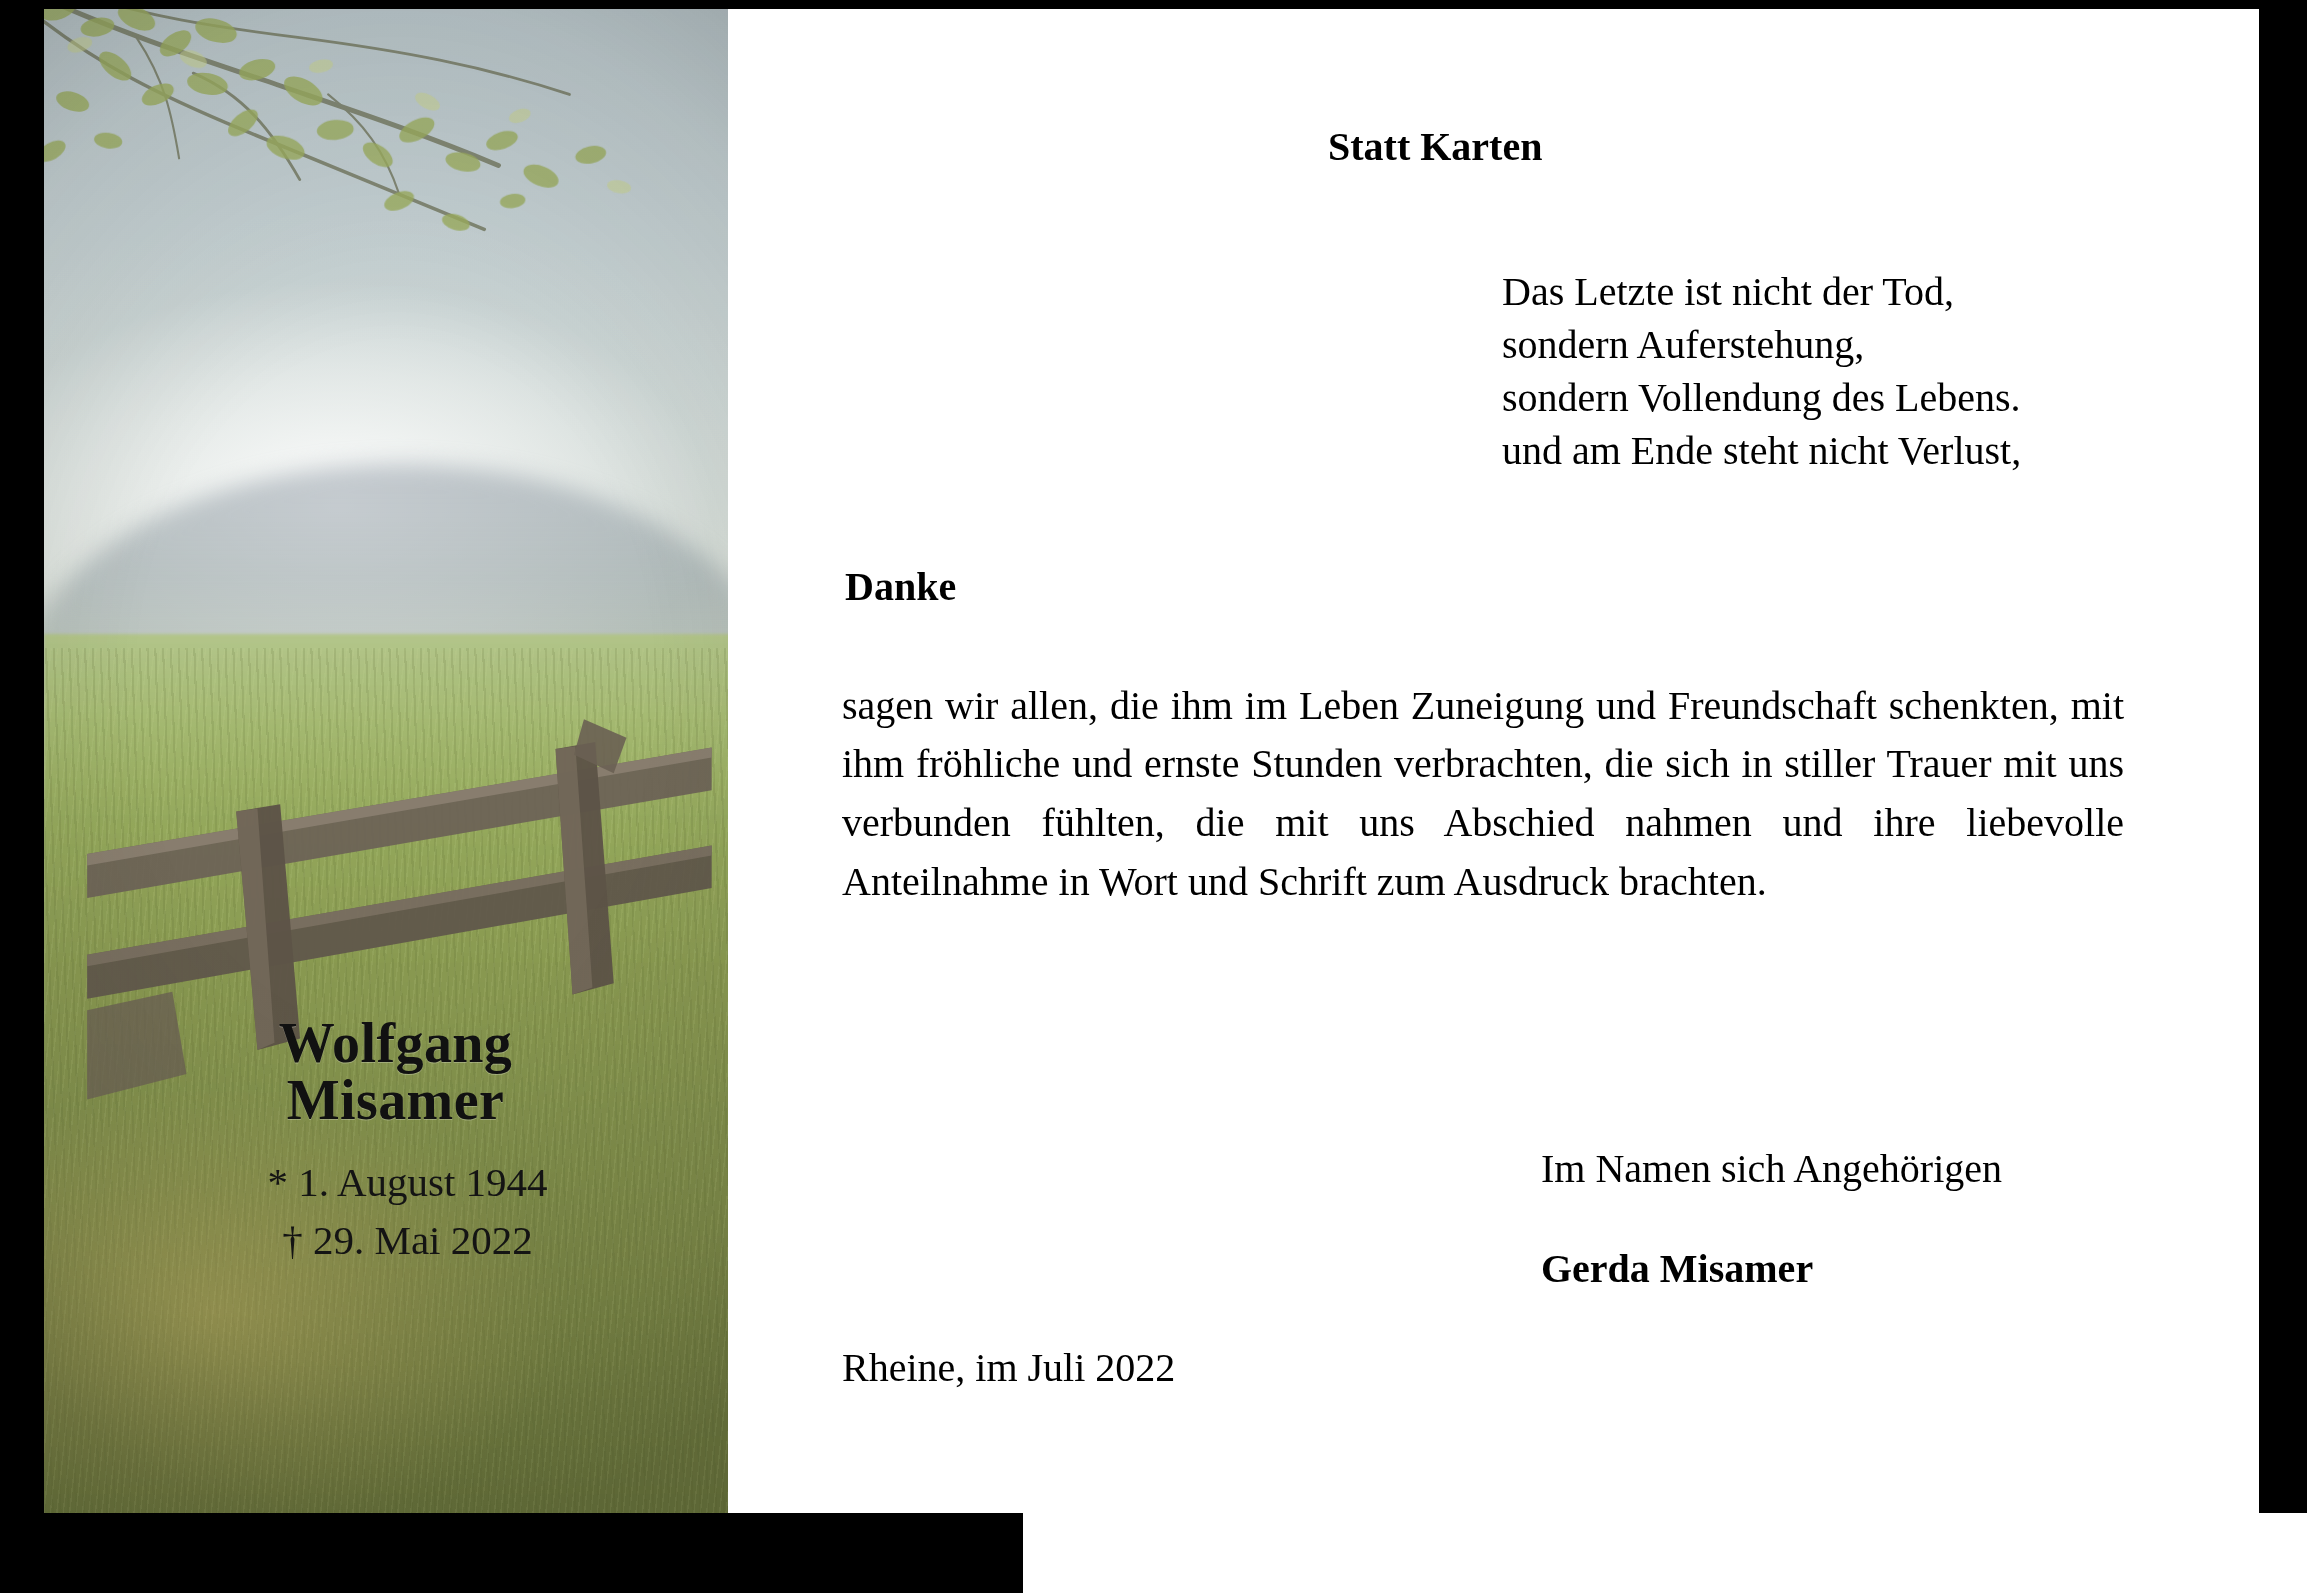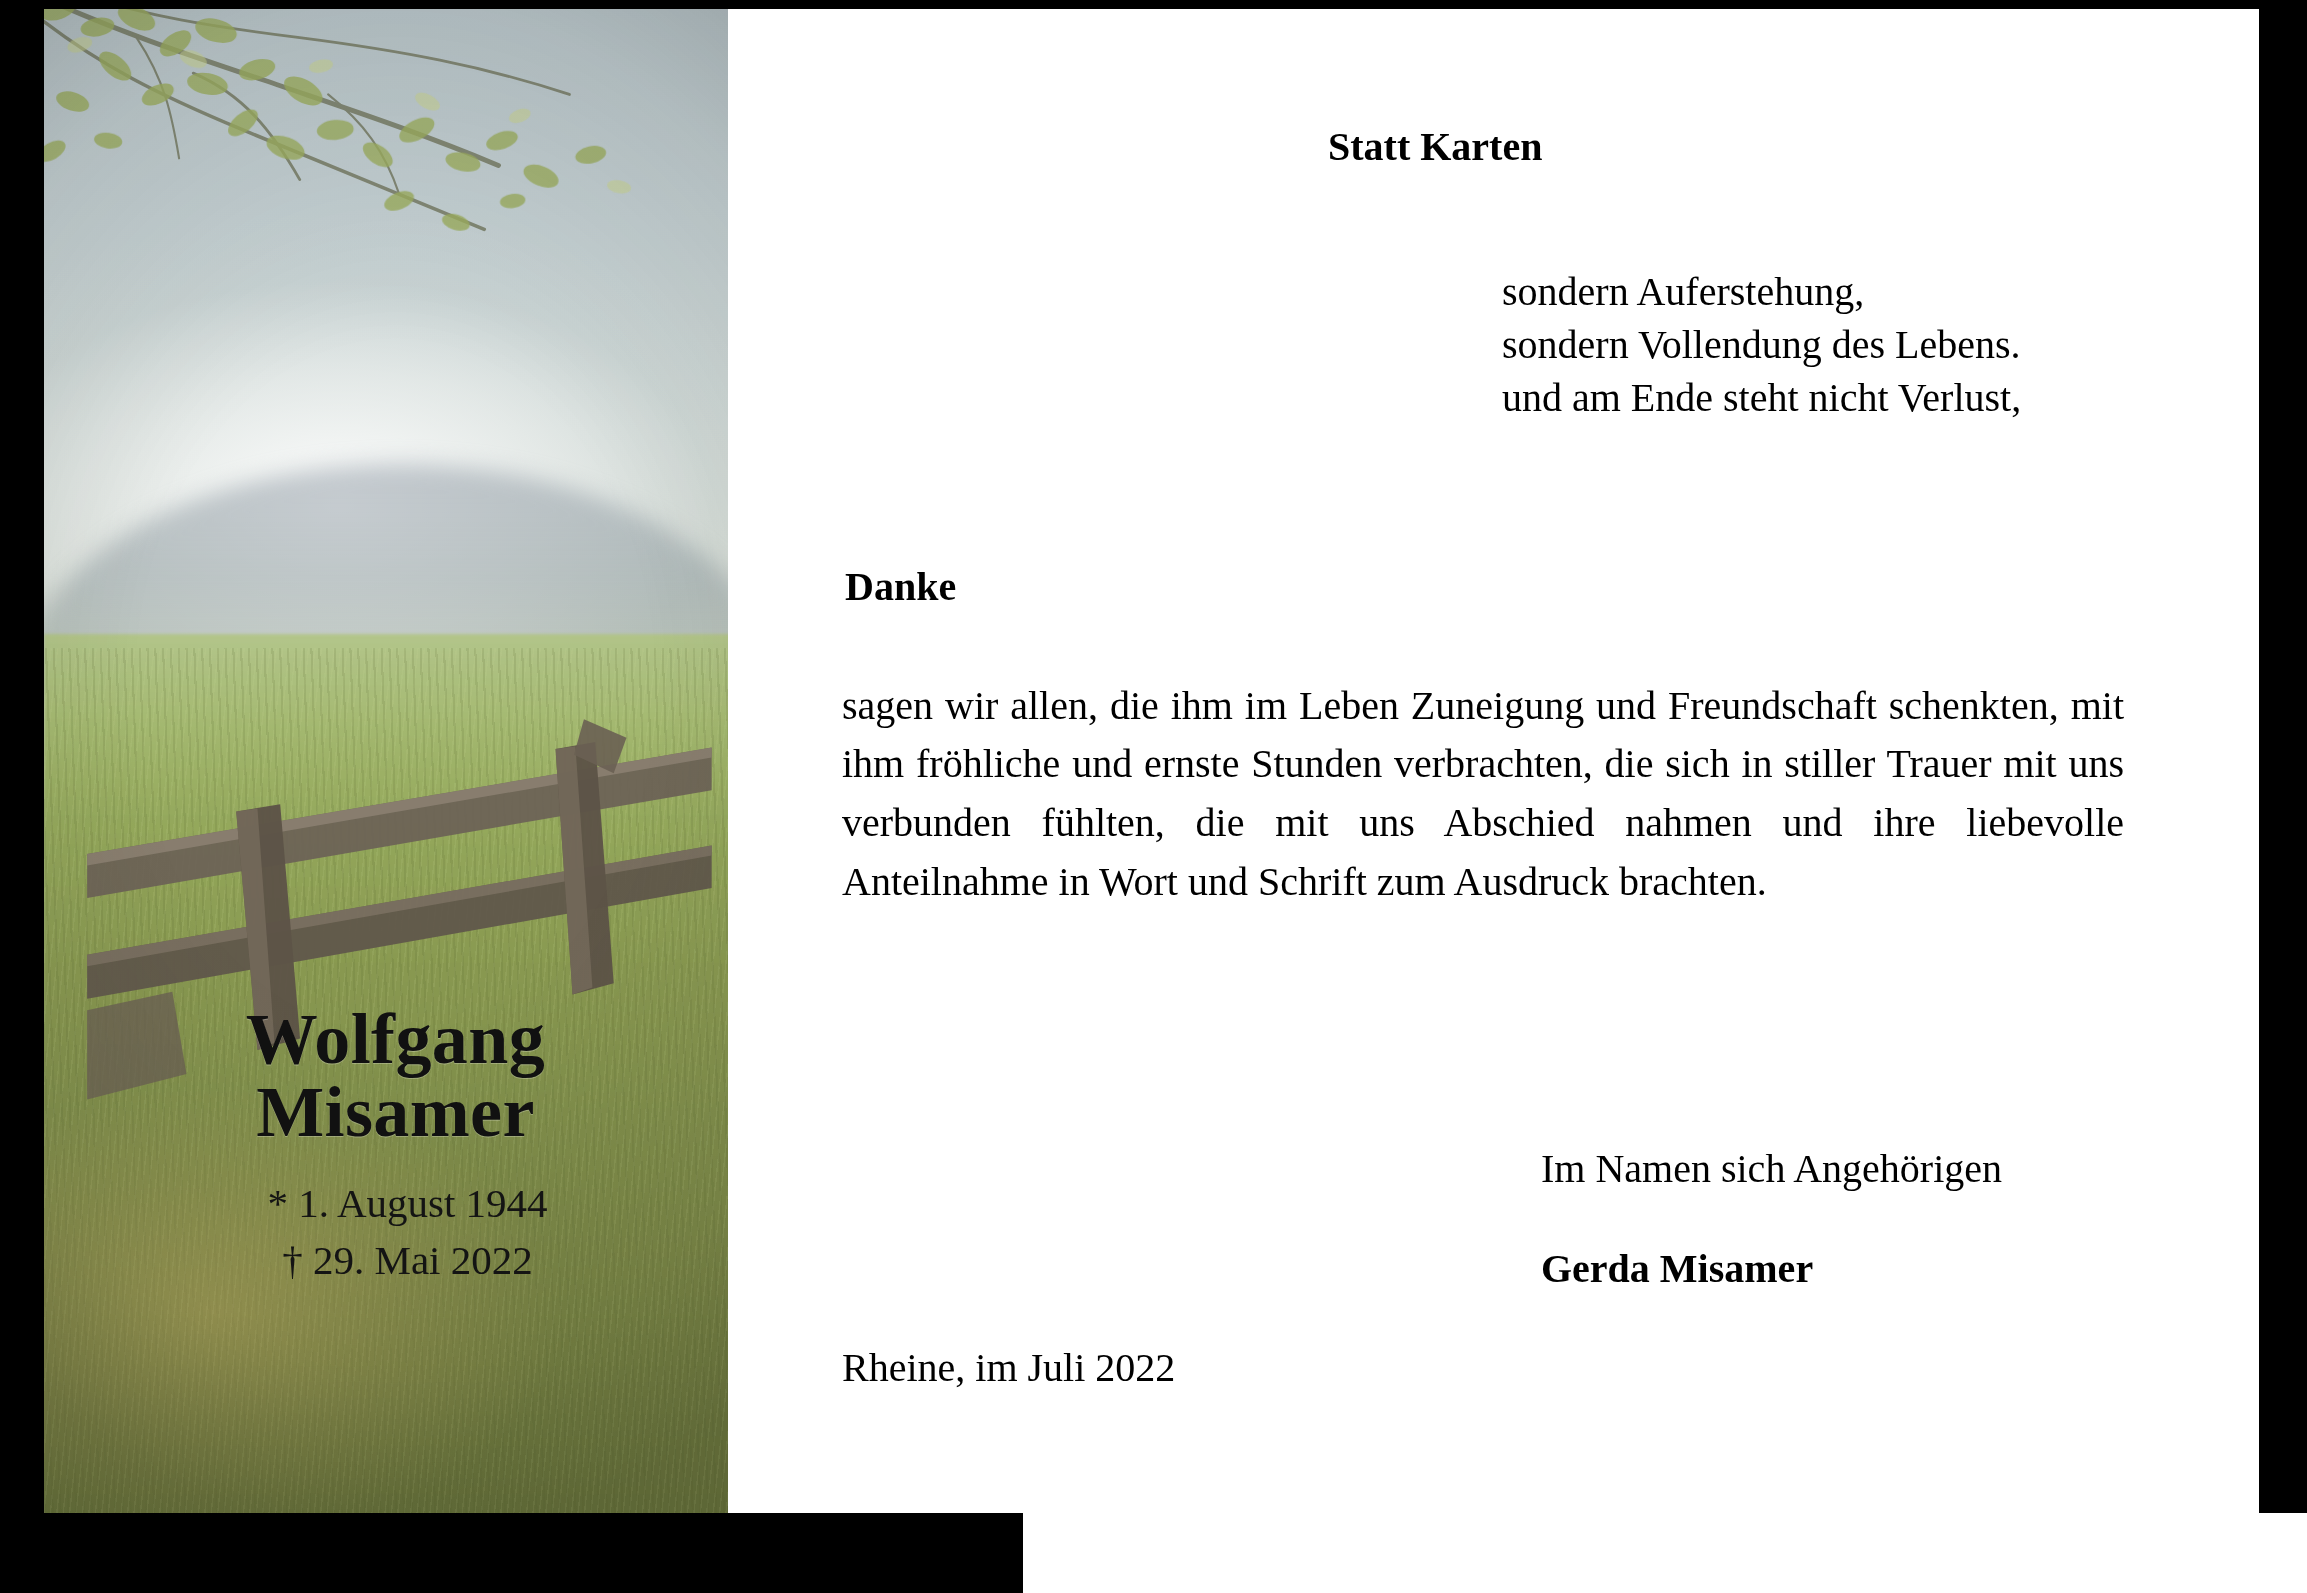--- a/index.html
+++ b/index.html
@@ -148,24 +148,25 @@
     position: absolute;
     left: 0;
     top: 994px;
     width: 703px;
     text-align: center;
     color: #111111;
   }
   .deceased-name {
     font-family: "Liberation Serif", serif;
     font-weight: bold;
-    font-size: 72px;
+    font-size: 56px;
     line-height: 1.02;
     letter-spacing: 0.4px;
     text-shadow: 0 0.7px 0 rgba(255,255,255,0.25);
+    margin-top: 12px;
   }
   .deceased-name .line2 { display:block; }
   .deceased-dates {
     margin-top: 25.6px;
     font-size: 41px;
     line-height: 1.40;
     color: #141414;
   }
   .deceased-dates div { white-space: nowrap; padding-left: 24px; }
 
@@ -353,20 +354,21 @@
           <div>† 29. Mai 2022</div>
         </div>
       </div>
     </div>
 
     <div class="text-panel">
 
       <div class="statt-karten">Statt Karten</div>
 
       <div class="verse">
+        <div>Das Letzte ist nicht der Tod,</div>
         <div>sondern Auferstehung,</div>
         <div>sondern Vollendung des Lebens.</div>
         <div>und am Ende steht nicht Verlust,</div>
       </div>
 
       <div class="danke">Danke</div>
 
       <div class="body-text">sagen wir allen, die ihm im Leben Zuneigung und Freundschaft schenkten, mit ihm fröhliche und ernste Stunden verbrachten, die sich in stiller Trauer mit uns verbunden fühlten, die mit uns Abschied nahmen und ihre liebevolle Anteilnahme in Wort und Schrift zum Ausdruck brachten.</div>
 
       <div class="im-namen">Im Namen sich Angehörigen</div>

